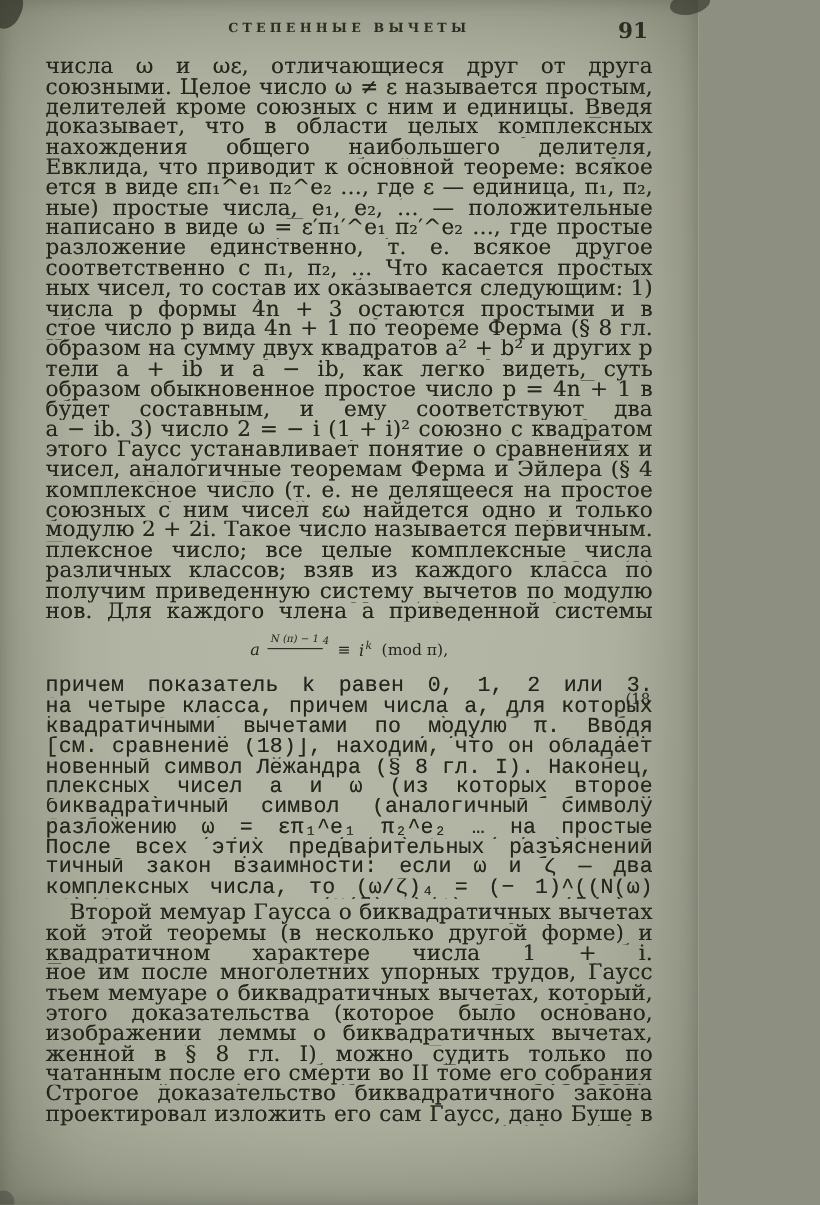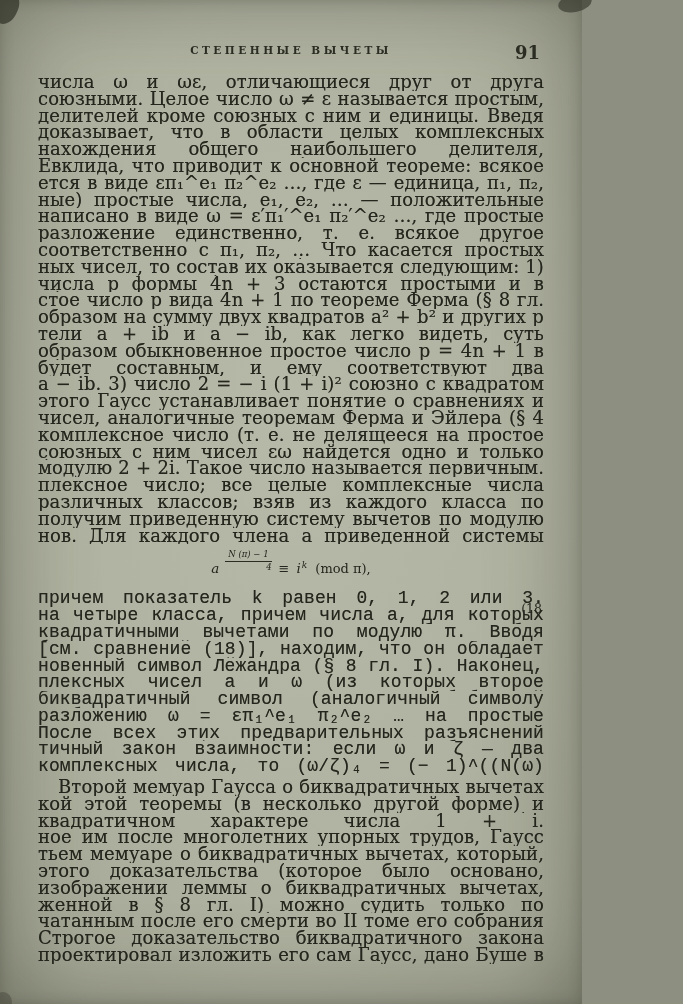--- a/index.html
+++ b/index.html
@@ -5,21 +5,21 @@
   html, body { margin: 0; padding: 0; }
   body {
     width: 683px; height: 1004px; overflow: hidden;
     background: #8d8f80;
     font-family: "DejaVu Serif", "Liberation Serif", serif;
   }
   .page {
     position: relative;
     width: 582px; height: 1004px;
     box-sizing: border-box;
-    padding: 44px 38px 0 38px;
+    padding: 18px 38px 0 38px;
     background:
       radial-gradient(ellipse at 50% 42%, #b7b9a8 0%, #b1b3a2 55%, #a6a897 85%, #9a9c8b 100%);
     box-shadow: inset 0 0 90px rgba(54, 57, 42, 0.42), inset 0 0 14px rgba(54, 57, 42, 0.28);
     color: #24261d;
   }
   .artifact { position: absolute; background: #33352a; }
   .a1 { left: -8px; top: -10px; width: 26px; height: 34px; border-radius: 45%; transform: rotate(24deg); opacity: .75; }
   .a2 { right: -10px; top: -6px; width: 34px; height: 18px; border-radius: 50%; transform: rotate(-12deg); opacity: .65; }
   .a3 { left: -6px; bottom: -8px; width: 18px; height: 20px; border-radius: 50%; opacity: .35; }
 
@@ -47,21 +47,21 @@
   .b3 .tline:first-child { text-indent: 20px; }
 
   .equation-row {
     position: relative; height: 30px; margin: 9px 0 7px 0;
     display: flex; align-items: center; justify-content: center;
     font-size: 13px;
   }
   .eq-main { display: inline-flex; align-items: center; gap: 5px; }
   .eq-var { font-style: italic; font-size: 13.5px; }
   .supfrac {
-    display: inline-flex; flex-direction: column; align-items: flex-end;
+    display: inline-flex; flex-direction: row; align-items: flex-end;
     vertical-align: 6px; font-size: 8.5px; line-height: 1.15;
     transform: translateY(-7px); margin-left: 1px; font-style: italic;
   }
   .supfrac .num { padding: 0 3px 1px 3px; border-bottom: 1px solid #2b2d23; }
   .supfrac .den { padding-top: 1px; }
   .eq-rel { margin: 0 2px; }
   .eq-sup { font-style: italic; font-size: 9px; margin-left: 1px; }
   .eq-tail { margin-left: 3px; }
   .eq-number { position: absolute; right: 2px; top: 4px; font-size: 12.5px; margin-top: 44px; }
 </style>

